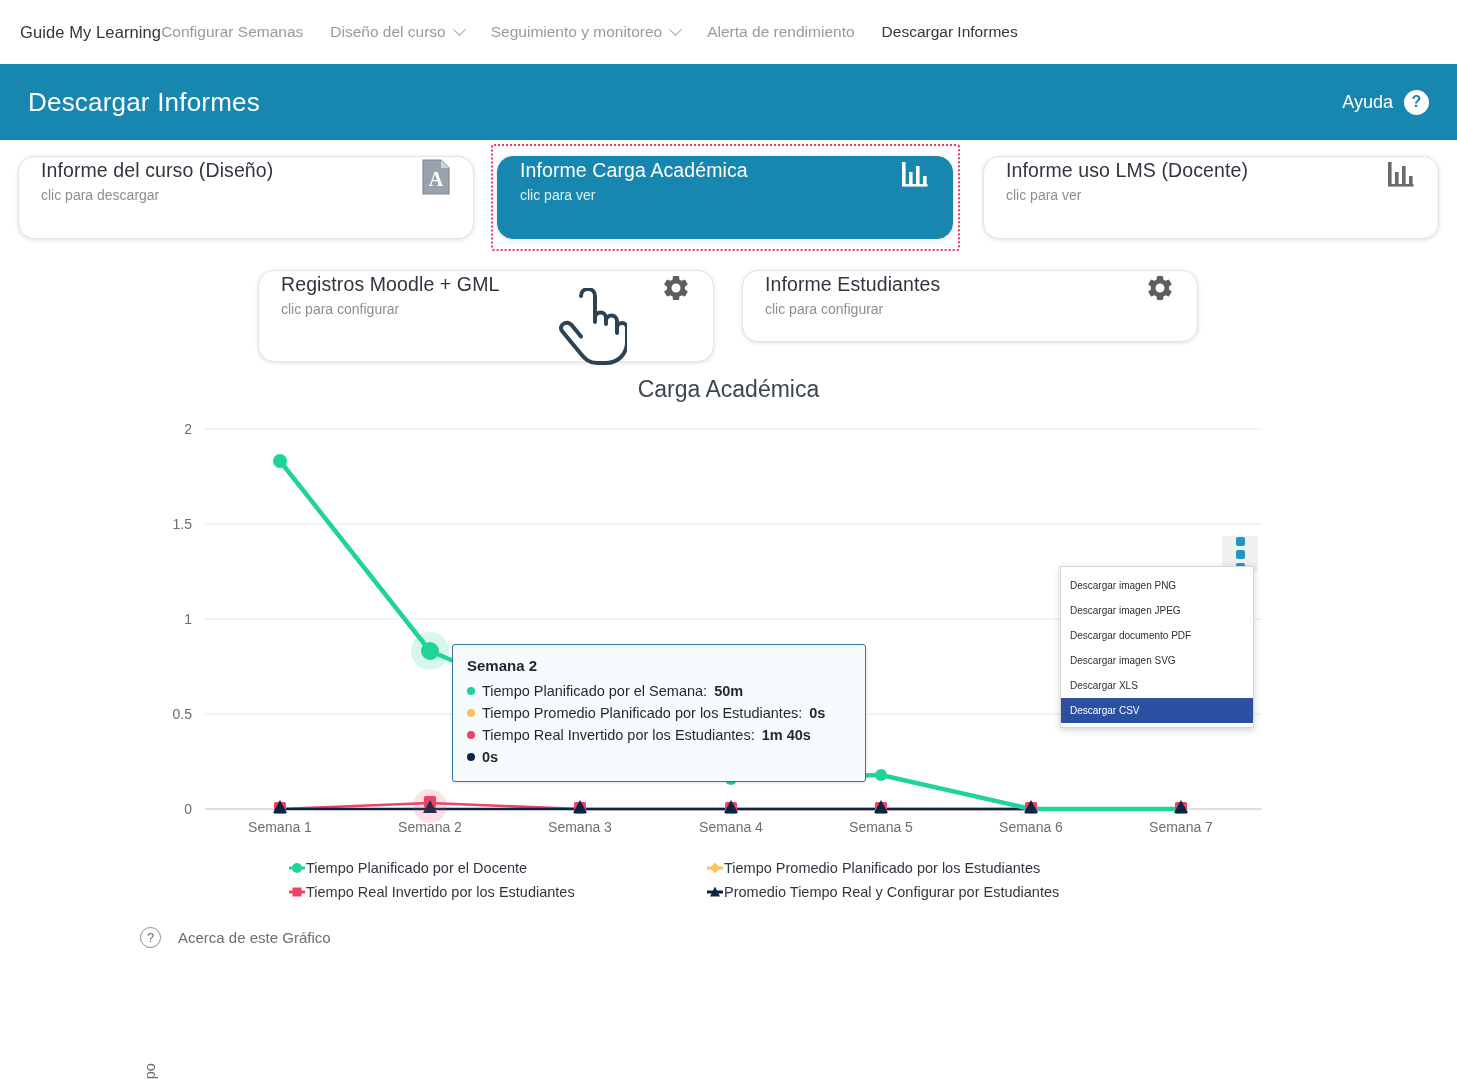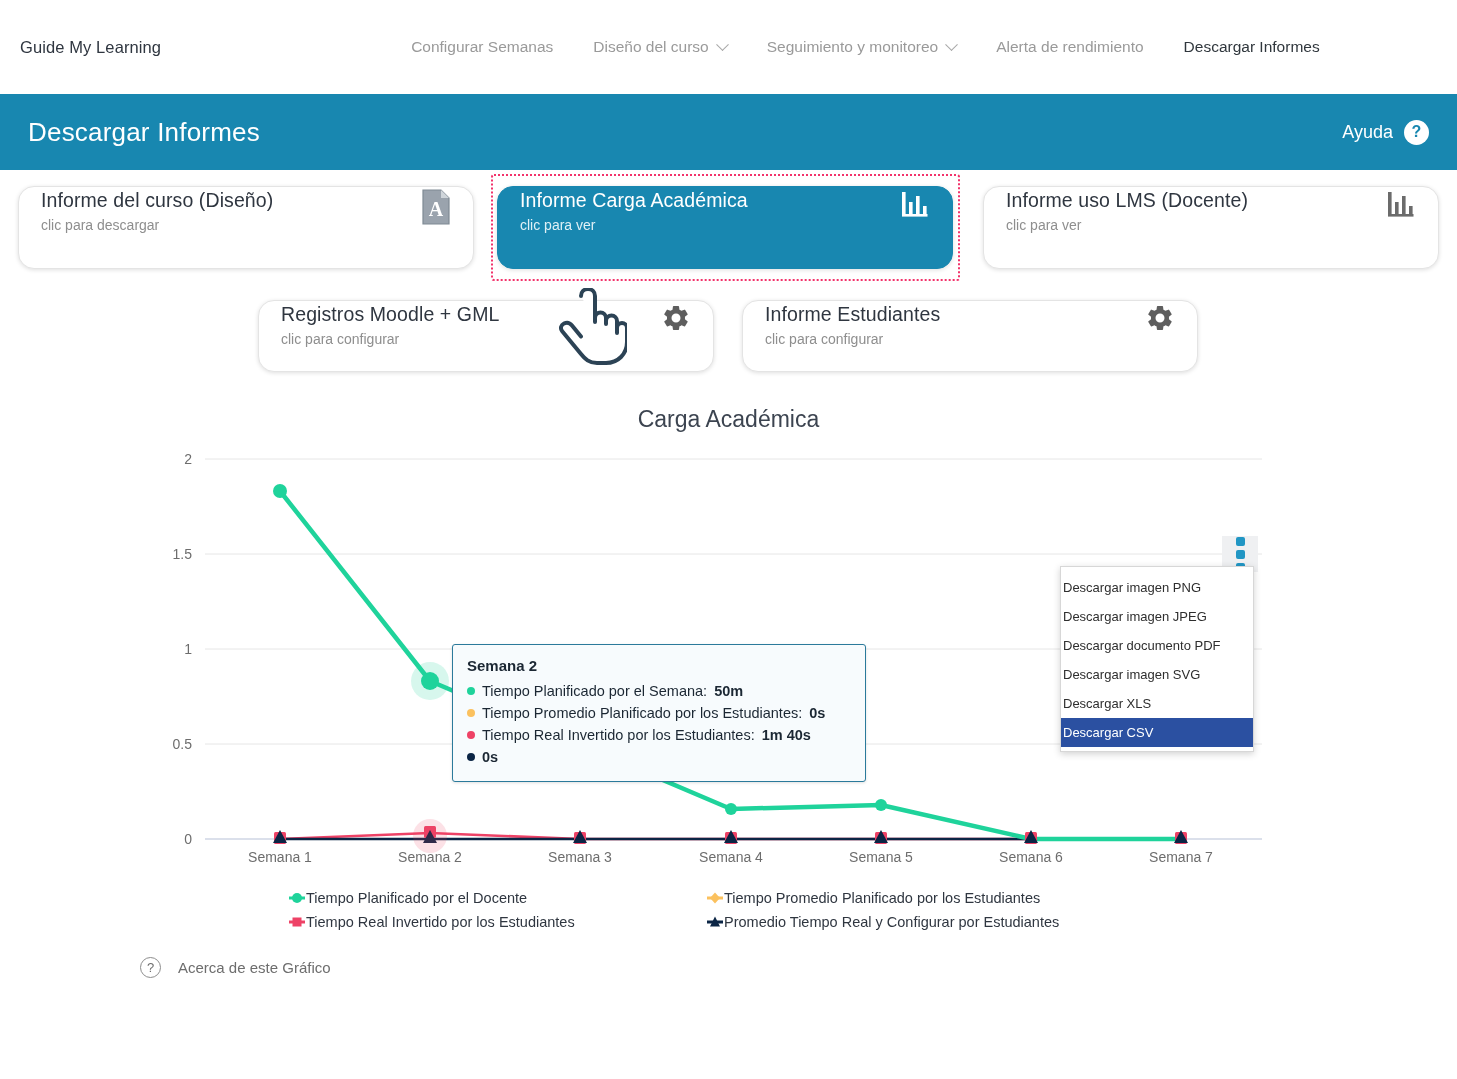--- a/index.html
+++ b/index.html
@@ -8,39 +8,38 @@
     width:1457px; height:1079px;
     background:#ffffff;
     font-family:"Liberation Sans", sans-serif;
     color:#333;
     overflow:hidden;
     position:relative;
   }
 
   
   .topnav {
-    height:94px;
+    height:64px;
     display:flex;
     align-items:center;
     padding:0 20px;
     background:#fff;
     position:relative;
   }
   .brand {
     font-size:16.5px;
     color:#2f3640;
     font-weight:400;
     letter-spacing:.1px;
     white-space:nowrap;
   }
   .navlinks {
     display:flex;
     align-items:flex-start;
-    gap:40px;
-    margin-left:250px;
+    gap:27px;
   }
   .navlink {
     font-size:15.5px;
     color:#9a9a9a;
     white-space:nowrap;
     display:flex;
     align-items:center;
     gap:9px;
     cursor:pointer;
   }
@@ -118,21 +117,21 @@
     position:absolute;
     border:2.5px dotted #f2336b;
     border-radius:3px;
     pointer-events:none;
   }
 
   
   #card-curso      { left:18px;  top:16px;  width:456px; height:83px; }
   #card-carga      { left:497px; top:16px;  width:456px; height:83px;gap:12px; }
   #card-lms        { left:983px; top:16px;  width:456px; height:83px; }
-  #card-moodle     { left:258px; top:130px; width:456px; height:72px; }
+  #card-moodle     { left:258px; top:130px; width:456px; height:92px; }
   #card-estudiantes{ left:742px; top:130px; width:456px; height:72px; }
   #sel-ring        { left:491px; top:4px;   width:469px; height:107px; }
 
   .icon-pdf { width:30px; height:36px; position:relative; }
   .icon-bars svg, .icon-gear svg { display:block; }
 
   
   .hand-cursor {
     position:absolute;
     left:555px; top:288px;
@@ -239,22 +238,22 @@
     position:absolute;
     left:1060px; top:566px;
     width:194px;
     background:#fff;
     border:1px solid #d7d7d7;
     box-shadow:0 2px 7px rgba(0,0,0,.18);
     z-index:35;
     padding:6px 0 4px 0;
   }
   .menu-item {
-    padding:7px 2px;
-    font-size:13px;
+    padding:7px 9px;
+    font-size:10px;
     color:#2e2e2e;
     white-space:nowrap;
     cursor:pointer;
   }
   .menu-item.hl { background:#2b50a1; color:#fff; }
 </style>
 </head>
 <body>
 
 <div class="topnav">

